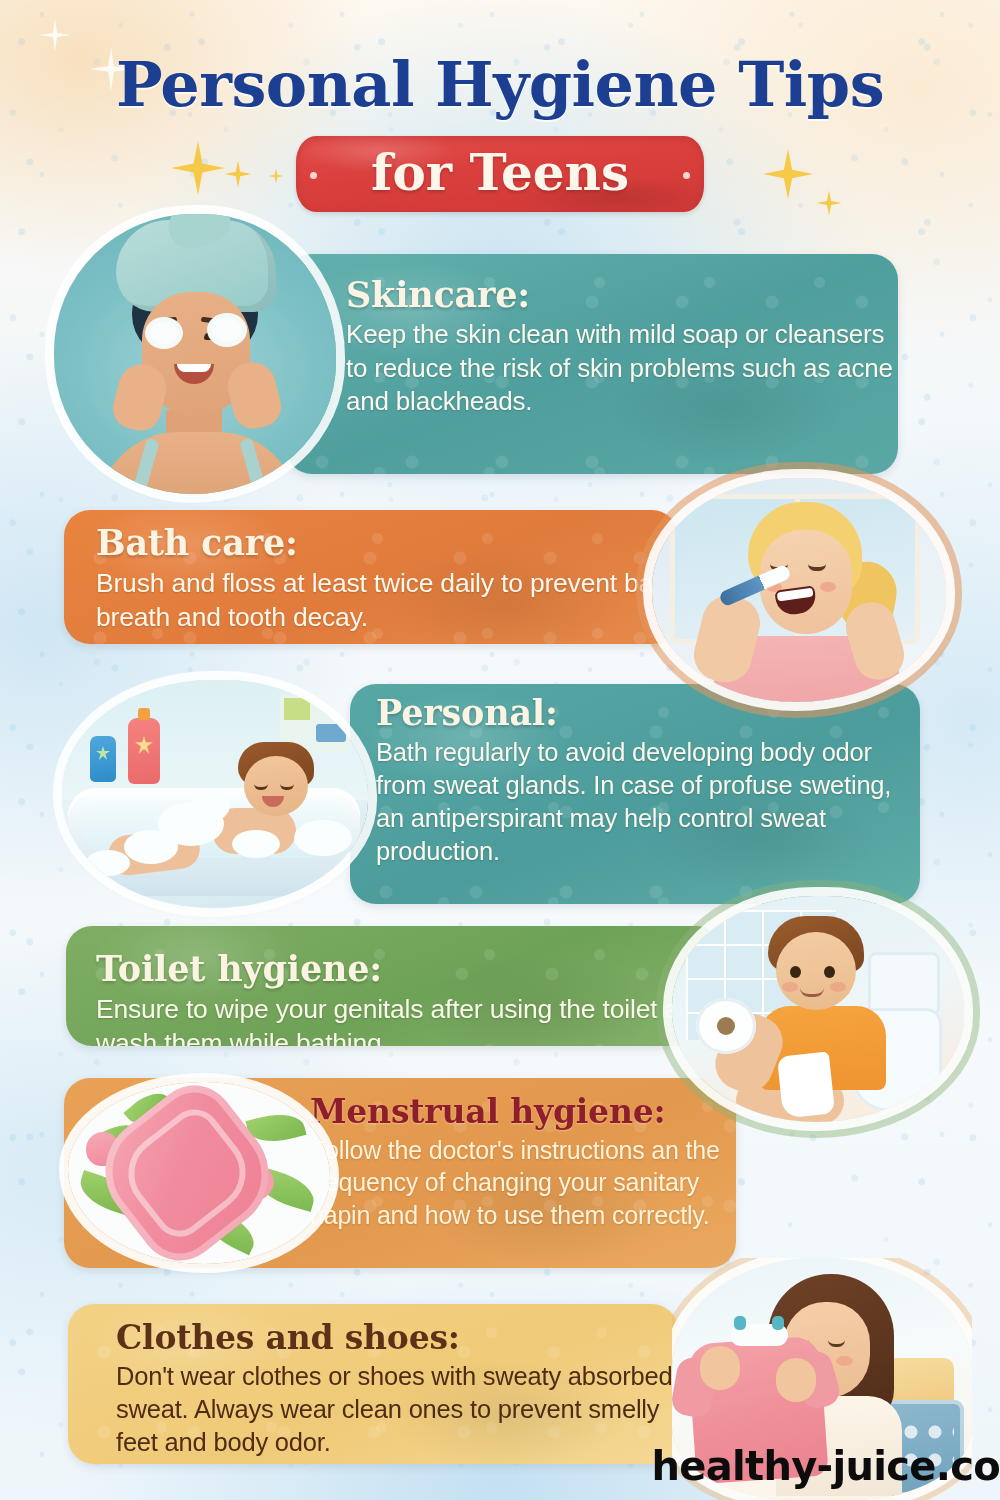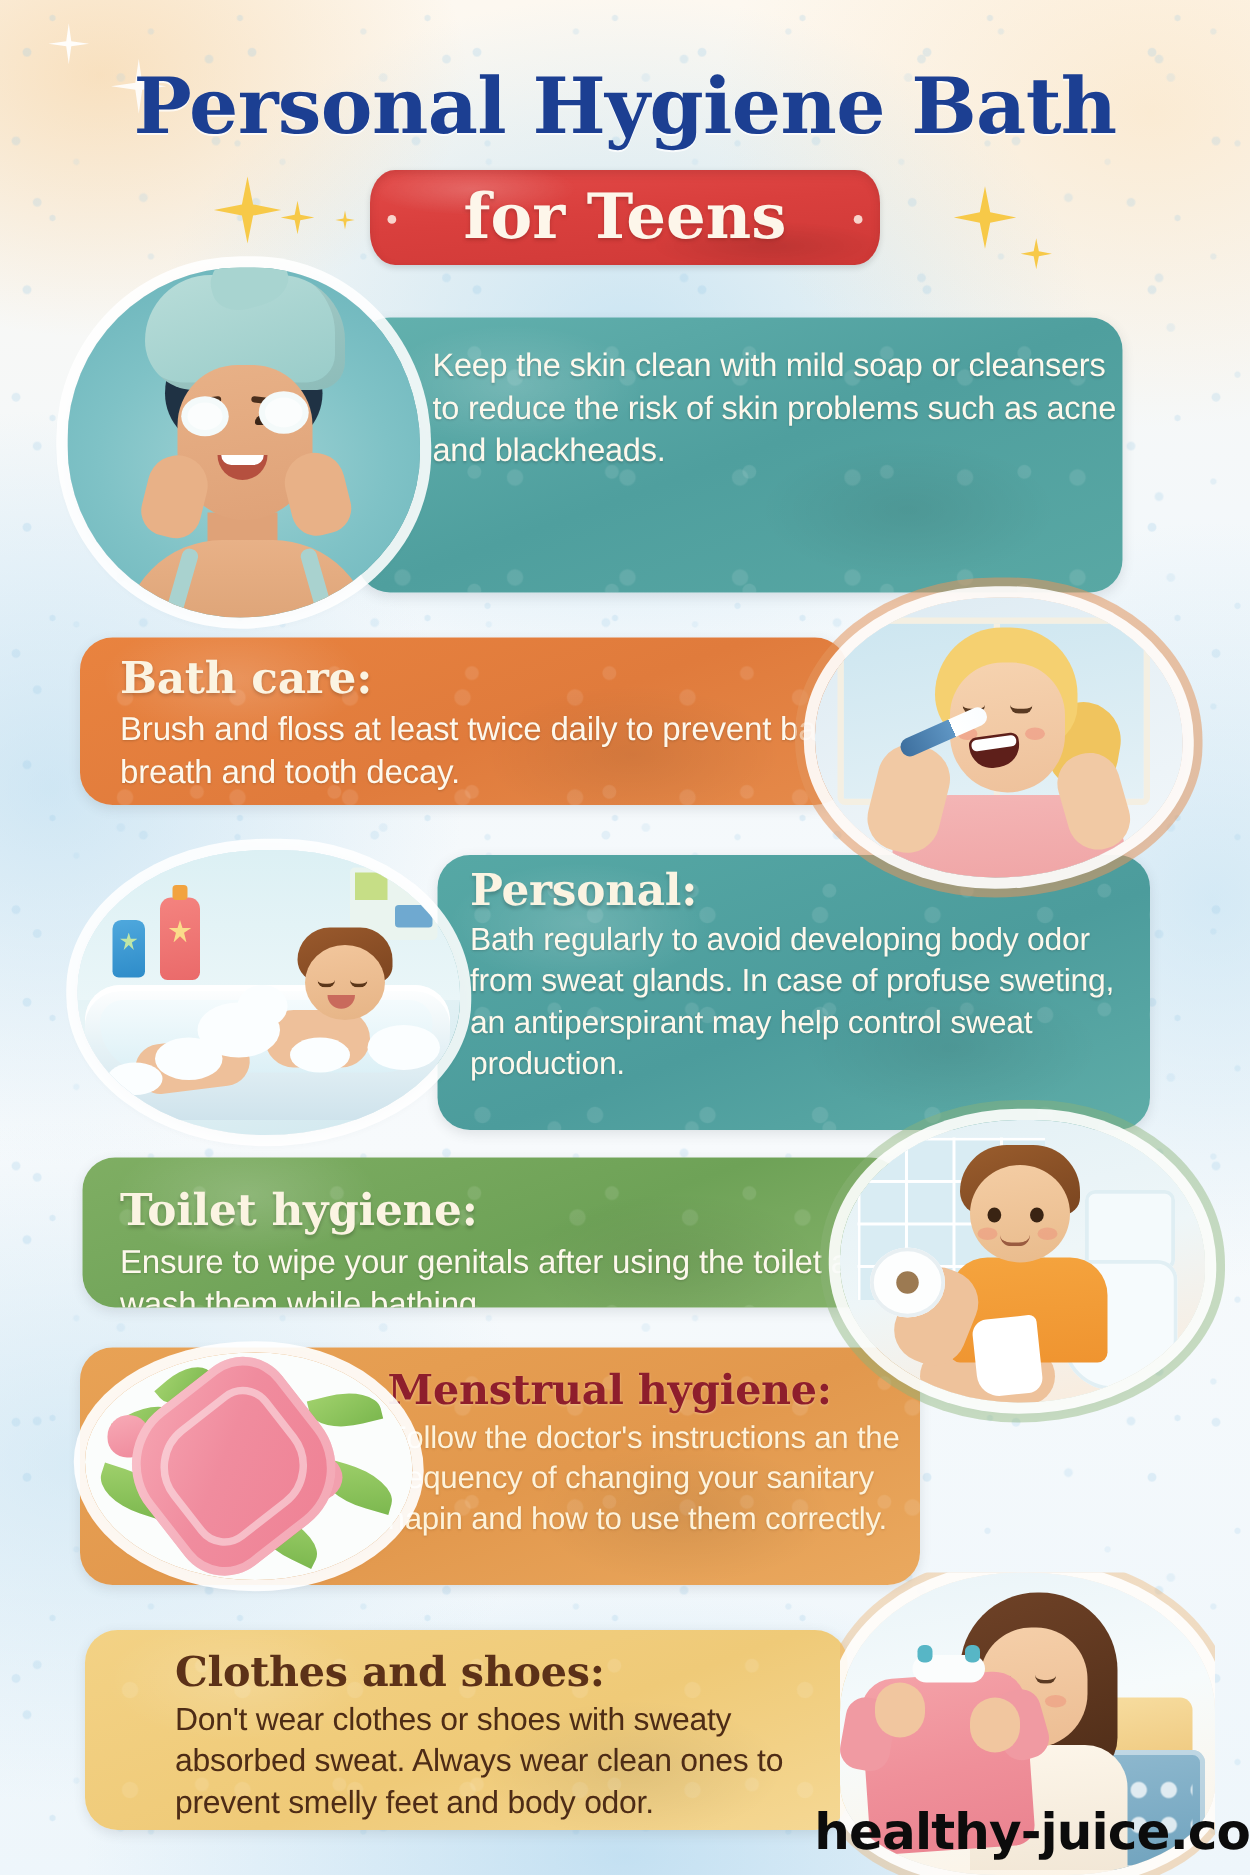--- a/index.html
+++ b/index.html
@@ -154,21 +154,21 @@
   #card-menstrual { left:64px;  top:1078px; width:672px; height:190px;
                     background: linear-gradient(160deg,#e8a255 0%, #e2984d 55%, #eaa95f 100%); }
   #card-clothes   { left:68px;  top:1304px; width:610px; height:160px;
                     background: linear-gradient(160deg,#f3d285 0%, #efca78 55%, #f5d894 100%); }
 
   #card-skincare  .body { padding: 22px 0 0 60px; }
   #card-bathing   .body { padding: 10px 0 0 26px; }
   #card-menstrual .body { padding: 16px 0 0 246px; }
   #card-oral      .body { padding: 14px 0 0 32px; }
   #card-toilet    .body { padding: 24px 0 0 30px; }
-  #card-clothes   .body { padding: 16px 0 0 48px; margin-left: 24px; }
+  #card-clothes   .body { padding: 16px 0 0 48px; }
 
   #card-menstrual h2 { color:#8e1e2c; text-shadow: 0 1px 2px rgba(255,235,200,.45); font-size:33px; }
   #card-menstrual p  { color:#fdf3db; text-shadow: 0 1px 2px rgba(140,80,30,.32); font-size:25px; }
   #card-clothes h2   { color:#5c3118; text-shadow: none; font-size:33px; }
   #card-clothes p    { color:#4e2c16; text-shadow: none; font-size:25.5px; }
   #card-bathing  p   { font-size:25.5px; }
   #card-skincare p   { font-size:26px; }
 
   
   .illus { position: absolute; z-index: 5; }
@@ -488,21 +488,21 @@
     <svg width="22" height="22" viewBox="0 0 100 100">
         <path d="M50 2 L56 44 L98 50 L56 56 L50 98 L44 56 L2 50 L44 44 Z" fill="#fff9e8" opacity=".9"></path>
       </svg>
   </div>
   <div class="spark" style="left:636px;top:1306px;">
     <svg width="22" height="22" viewBox="0 0 100 100">
         <path d="M50 2 L56 44 L98 50 L56 56 L50 98 L44 56 L2 50 L44 44 Z" fill="#ffffff" opacity=".9"></path>
       </svg>
   </div>
 
-  <div class="title">Personal Hygiene Bath</div>
+  <div class="title">Personal Hygiene Tips</div>
   <div class="subtitle-wrap">
     <div class="subtitle-plate"></div>
     <div class="dot-l"></div>
     <div class="dot-r"></div>
     <div class="subtitle">for Teens</div>
   </div>
 
   <div class="illus" id="illus-skincare">
     <div class="blob">
         <div class="scene">
@@ -521,20 +521,21 @@
       <div class="sk-hand l"></div>
           <div class="sk-hand r"></div>
       <div class="sk-foam a"></div>
           <div class="sk-foam b"></div>
     </div>
       </div>
   </div>
   <div class="card light" id="card-skincare">
     <div class="tex"></div>
     <div class="body">
+      <h2>Skincare:</h2>
       <p>Keep the skin clean with mild soap or cleansers to reduce the risk of skin problems such as acne and blackheads.</p>
     </div>
   </div>
 
   <div class="card light" id="card-oral">
     <div class="tex"></div>
     <div class="body">
       <h2>Bath care:</h2>
       <p>Brush and floss at least twice daily to prevent bad breath and tooth decay.</p>
     </div>

